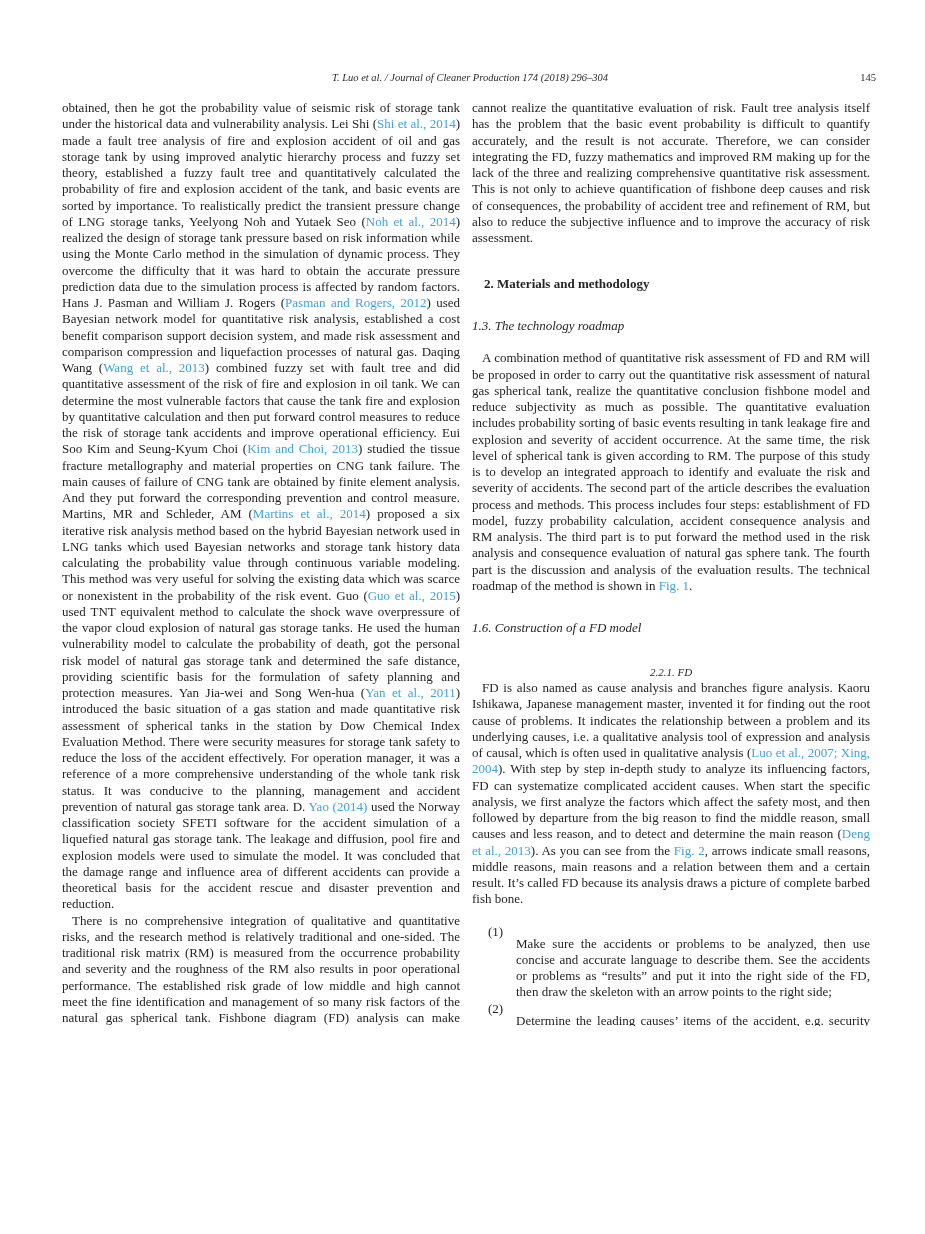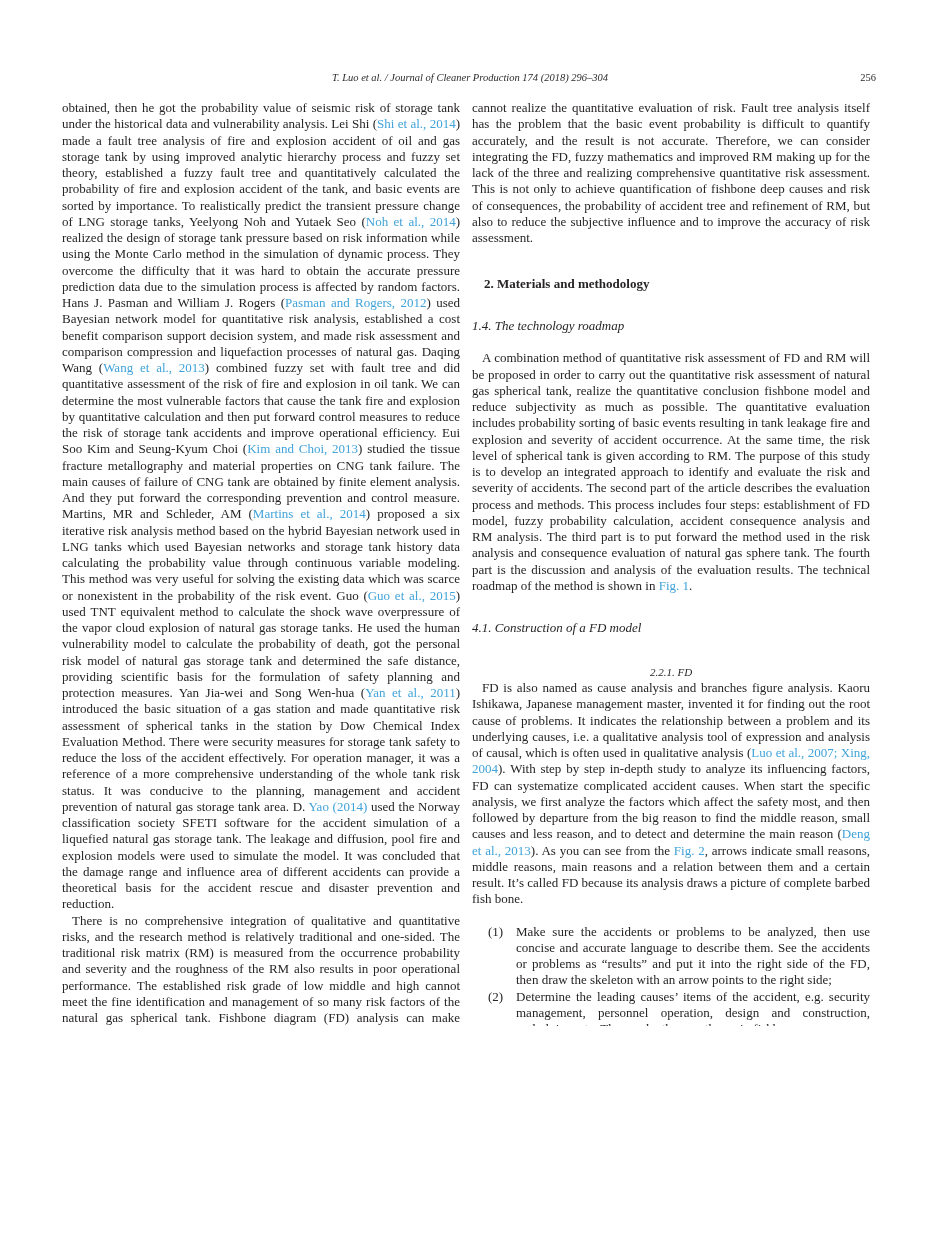--- a/index.html
+++ b/index.html
@@ -38,41 +38,41 @@
   .subsubsec {
     font-style: italic; font-size: 11px; line-height: 16px;
     margin: 28px 0 0 0; text-align: center;
   }
 
   .ref { color: #41a3d9; cursor: pointer; }
 
   .list { margin-top: 16px; }
   .list-item { display: flex; padding-left: 16px; }
   .li-marker { flex: 0 0 28px; }
-  .li-text { flex: 1; text-align: justify; }
+  .li-text { flex: 1; text-align: justify; margin-top: 12px; }
 </style>
 </head>
 <body>
 
 <div class="page">
   <div class="running-head">
     <span class="rh-center">T. Luo et al. / Journal of Cleaner Production 174 (2018) 296–304</span>
-    <span class="rh-page">256</span>
+    <span class="rh-page">145</span>
   </div>
   <div class="columns">
     <div class="col">
         <p class="para"><span>obtained, then he got the probability value of seismic risk of storage tank under the historical data and vulnerability analysis. Lei Shi (</span><span class="ref">Shi et al., 2014</span><span>) made a fault tree analysis of fire and explosion accident of oil and gas storage tank by using improved analytic hierarchy process and fuzzy set theory, established a fuzzy fault tree and quantitatively calculated the probability of fire and explosion accident of the tank, and basic events are sorted by importance. To realistically predict the transient pressure change of LNG storage tanks, Yeelyong Noh and Yutaek Seo (</span><span class="ref">Noh et al., 2014</span><span>) realized the design of storage tank pressure based on risk information while using the Monte Carlo method in the simulation of dynamic process. They overcome the difficulty that it was hard to obtain the accurate pressure prediction data due to the simulation process is affected by random factors. Hans J. Pasman and William J. Rogers (</span><span class="ref">Pasman and Rogers, 2012</span><span>) used Bayesian network model for quantitative risk analysis, established a cost benefit comparison support decision system, and made risk assessment and comparison compression and liquefaction processes of natural gas. Daqing Wang (</span><span class="ref">Wang et al., 2013</span><span>) combined fuzzy set with fault tree and did quantitative assessment of the risk of fire and explosion in oil tank. We can determine the most vulnerable factors that cause the tank fire and explosion by quantitative calculation and then put forward control measures to reduce the risk of storage tank accidents and improve operational efficiency. Eui Soo Kim and Seung-Kyum Choi (</span><span class="ref">Kim and Choi, 2013</span><span>) studied the tissue fracture metallography and material properties on CNG tank failure. The main causes of failure of CNG tank are obtained by finite element analysis. And they put forward the corresponding prevention and control measure. Martins, MR and Schleder, AM (</span><span class="ref">Martins et al., 2014</span><span>) proposed a six iterative risk analysis method based on the hybrid Bayesian network used in LNG tanks which used Bayesian networks and storage tank history data calculating the probability value through continuous variable modeling. This method was very useful for solving the existing data which was scarce or nonexistent in the probability of the risk event. Guo (</span><span class="ref">Guo et al., 2015</span><span>) used TNT equivalent method to calculate the shock wave overpressure of the vapor cloud explosion of natural gas storage tanks. He used the human vulnerability model to calculate the probability of death, got the personal risk model of natural gas storage tank and determined the safe distance, providing scientific basis for the formulation of safety planning and protection measures. Yan Jia-wei and Song Wen-hua (</span><span class="ref">Yan et al., 2011</span><span>) introduced the basic situation of a gas station and made quantitative risk assessment of spherical tanks in the station by Dow Chemical Index Evaluation Method. There were security measures for storage tank safety to reduce the loss of the accident effectively. For operation manager, it was a reference of a more comprehensive understanding of the whole tank risk status. It was conducive to the planning, management and accident prevention of natural gas storage tank area. D. </span><span class="ref">Yao (2014)</span><span> used the Norway classification society SFETI software for the accident simulation of a liquefied natural gas storage tank. The leakage and diffusion, pool fire and explosion models were used to simulate the model. It was concluded that the damage range and influence area of different accidents can provide a theoretical basis for the accident rescue and disaster prevention and reduction.</span></p>
         <p class="para indent"><span>There is no comprehensive integration of qualitative and quantitative risks, and the research method is relatively traditional and one-sided. The traditional risk matrix (RM) is measured from the occurrence probability and severity and the roughness of the RM also results in poor operational performance. The established risk grade of low middle and high cannot meet the fine identification and management of so many risk factors of the natural gas spherical tank. Fishbone diagram (FD) analysis can make complex system organized, analyzing the causes of risk qualitatively. But it</span></p>
       </div>
     <div class="col">
         <p class="para"><span>cannot realize the quantitative evaluation of risk. Fault tree analysis itself has the problem that the basic event probability is difficult to quantify accurately, and the result is not accurate. Therefore, we can consider integrating the FD, fuzzy mathematics and improved RM making up for the lack of the three and realizing comprehensive quantitative risk assessment. This is not only to achieve quantification of fishbone deep causes and risk of consequences, the probability of accident tree and refinement of RM, but also to reduce the subjective influence and to improve the accuracy of risk assessment.</span></p>
         <div class="sec">2. Materials and methodology</div>
-        <div class="subsec">1.4. The technology roadmap</div>
+        <div class="subsec">1.3. The technology roadmap</div>
         <p class="para indent"><span>A combination method of quantitative risk assessment of FD and RM will be proposed in order to carry out the quantitative risk assessment of natural gas spherical tank, realize the quantitative conclusion fishbone model and reduce subjectivity as much as possible. The quantitative evaluation includes probability sorting of basic events resulting in tank leakage fire and explosion and severity of accident occurrence. At the same time, the risk level of spherical tank is given according to RM. The purpose of this study is to develop an integrated approach to identify and evaluate the risk and severity of accidents. The second part of the article describes the evaluation process and methods. This process includes four steps: establishment of FD model, fuzzy probability calculation, accident consequence analysis and RM analysis. The third part is to put forward the method used in the risk analysis and consequence evaluation of natural gas sphere tank. The fourth part is the discussion and analysis of the evaluation results. The technical roadmap of the method is shown in </span><span class="ref">Fig. 1</span><span>.</span></p>
-        <div class="subsec">4.1. Construction of a FD model</div>
+        <div class="subsec">1.6. Construction of a FD model</div>
         <div class="subsubsec">2.2.1. FD</div>
         <p class="para indent"><span>FD is also named as cause analysis and branches figure analysis. Kaoru Ishikawa, Japanese management master, invented it for finding out the root cause of problems. It indicates the relationship between a problem and its underlying causes, i.e. a qualitative analysis tool of expression and analysis of causal, which is often used in qualitative analysis (</span><span class="ref">Luo et al., 2007; Xing, 2004</span><span>). With step by step in-depth study to analyze its influencing factors, FD can systematize complicated accident causes. When start the specific analysis, we first analyze the factors which affect the safety most, and then followed by departure from the big reason to find the middle reason, small causes and less reason, and to detect and determine the main reason (</span><span class="ref">Deng et al., 2013</span><span>). As you can see from the </span><span class="ref">Fig. 2</span><span>, arrows indicate small reasons, middle reasons, main reasons and a relation between them and a certain result. It’s called FD because its analysis draws a picture of complete barbed fish bone.</span></p>
         <div class="list">
           <div class="list-item">
             <span class="li-marker">(1)</span>
             <span class="li-text"><span>Make sure the accidents or problems to be analyzed, then use concise and accurate language to describe them. See the accidents or problems as “results” and put it into the right side of the FD, then draw the skeleton with an arrow points to the right side;</span></span>
           </div>
           <div class="list-item">
             <span class="li-marker">(2)</span>
             <span class="li-text"><span>Determine the leading causes’ items of the accident, e.g. security management, personnel operation, design and construction, underlying, etc. Then make them as the main fishbone;</span></span>

